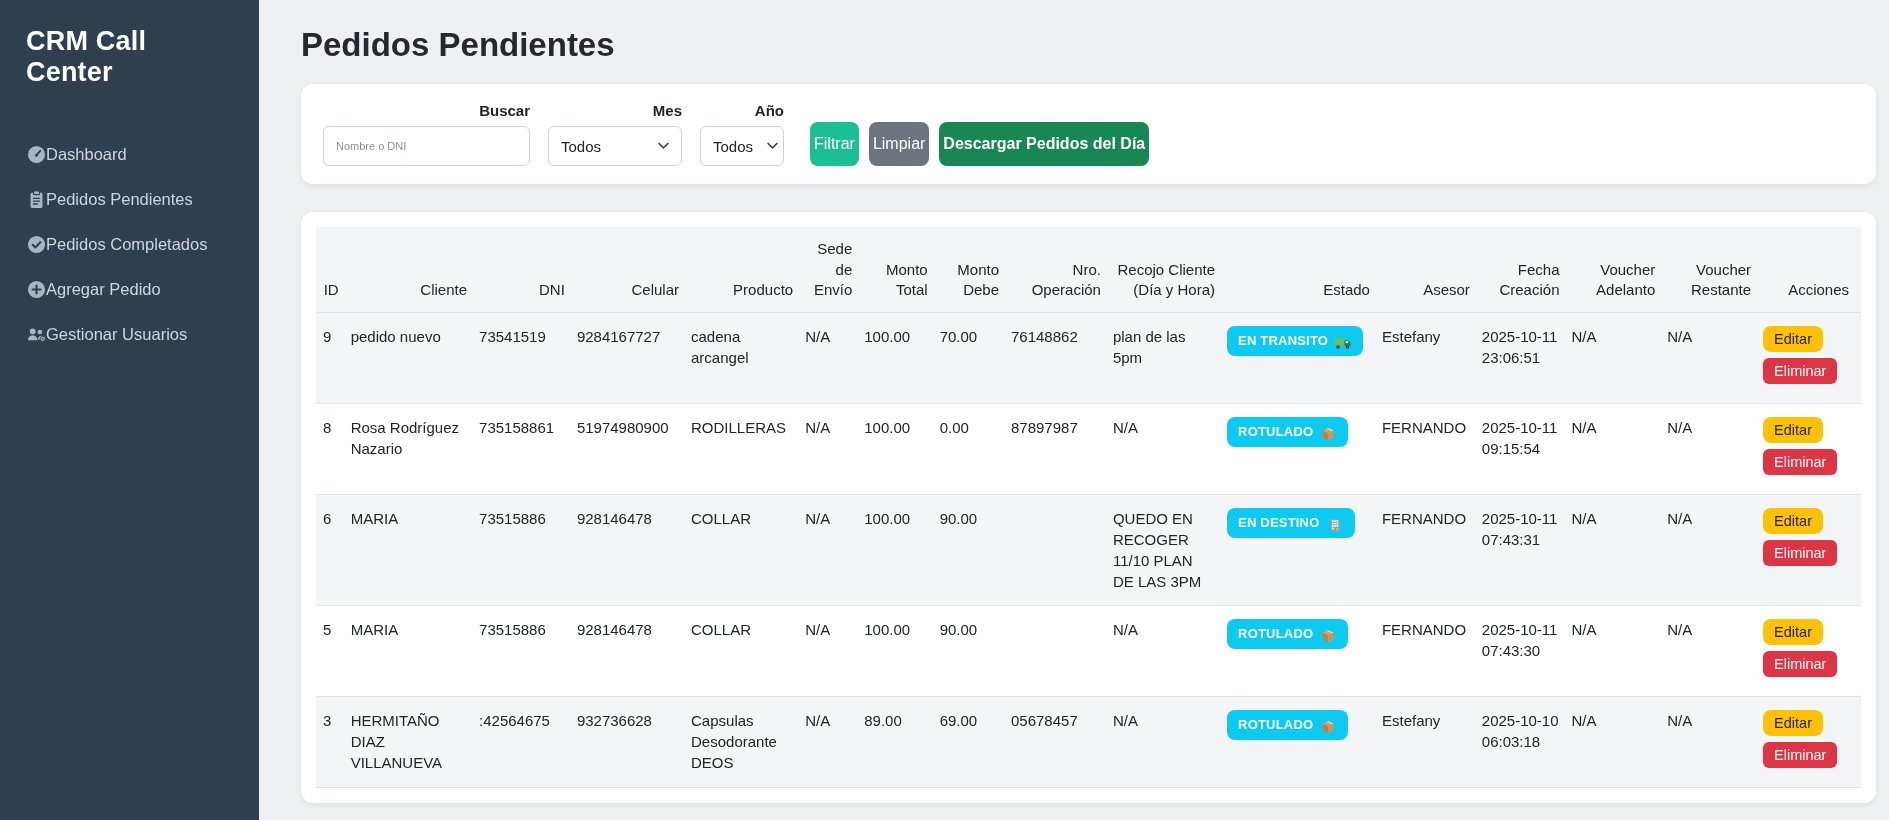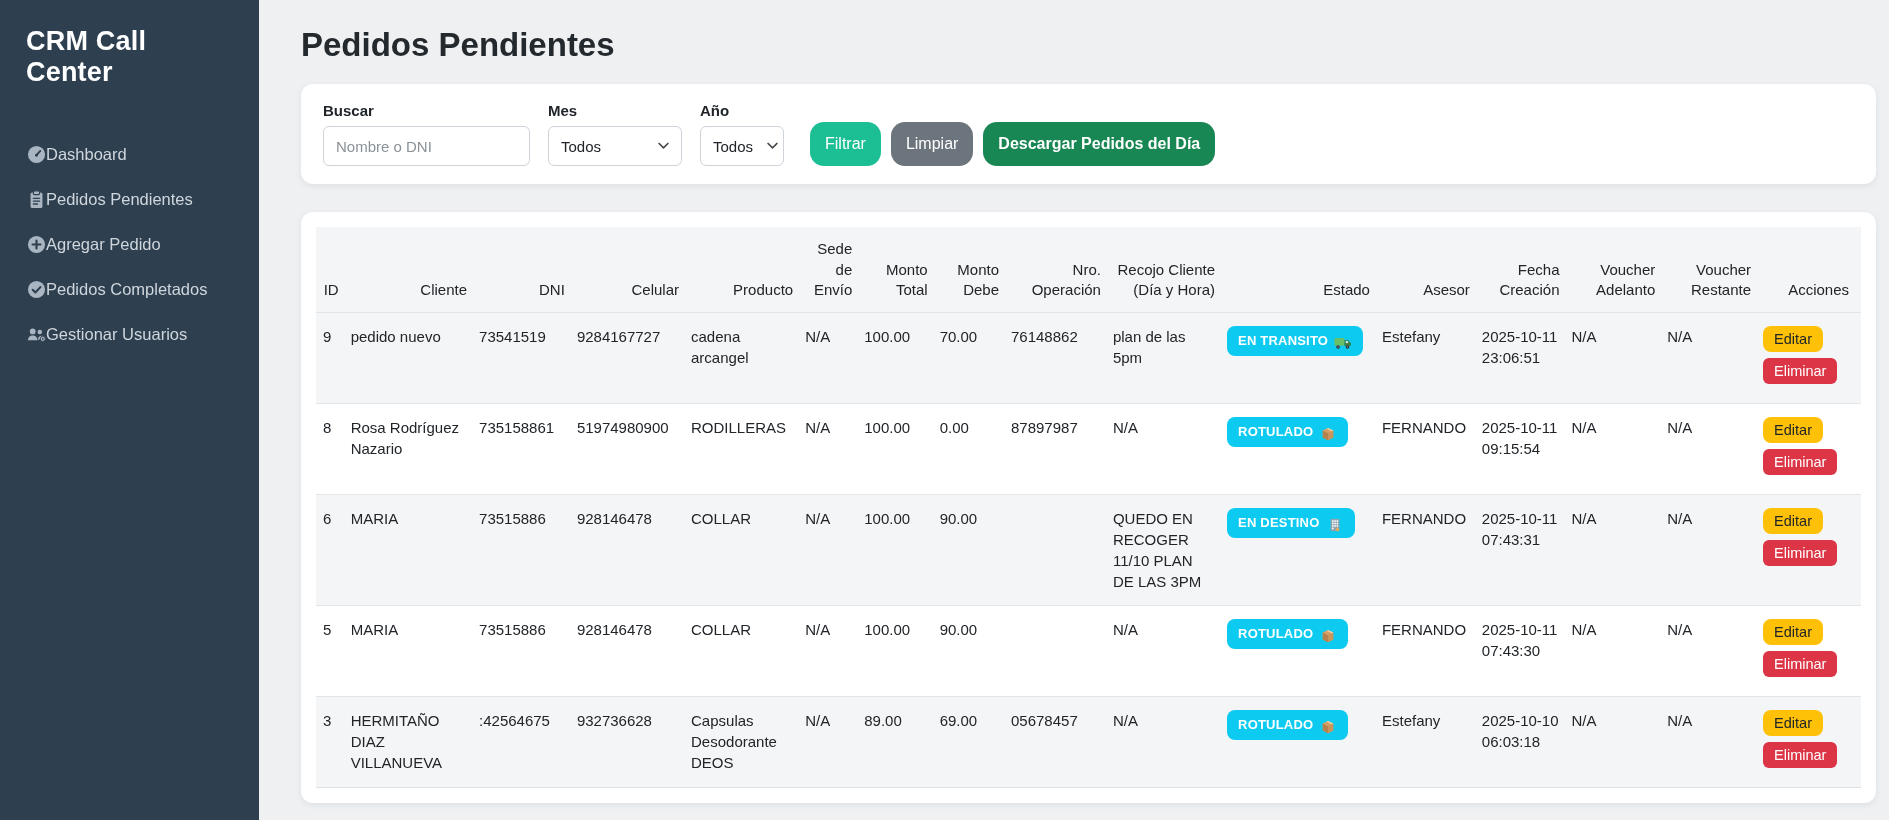--- a/index.html
+++ b/index.html
@@ -21,30 +21,30 @@
   .sidebar-item .nav-icon{width:19px;height:19px;display:inline-flex;color:var(--sidebar-icon);flex:0 0 19px;}
   .nav-icon svg{width:100%;height:100%;}
 
   
   .main{flex:1;padding:26px 13px 0 42px;}
   .page-title{font-size:33px;font-weight:600;color:#24292e;margin-bottom:20px;}
   .card{background:var(--card-bg);border-radius:12px;box-shadow:0 2px 6px rgba(40,50,60,.08);width:1575px;}
 
   
   .filter-card{padding:18px 22px;display:flex;align-items:flex-end;gap:18px;margin-bottom:28px;}
-  .filter-group{display:flex;flex-direction:column;}
+  .filter-group{display:flex;flex-direction:column;align-items:flex-end;}
   .filter-label{font-size:15px;font-weight:700;margin-bottom:7px;}
-  .text-input{width:207px;height:40px;border:1px solid #ced4da;border-radius:6px;padding:18px 12px;font-size:15px;font-family:inherit;color:#212529;}
+  .text-input{width:207px;height:40px;border:1px solid #ced4da;border-radius:6px;padding:18px 12px;font-size:11px;font-family:inherit;color:#212529;}
   .text-input::placeholder{color:#8a9299;}
   .select{height:40px;border:1px solid #ced4da;border-radius:6px;padding:6px 12px;font-size:15px;display:flex;align-items:center;justify-content:space-between;gap:14px;background:#fff;cursor:pointer;}
   .select-mes{width:134px;}
   .select-ano{width:84px;}
   .chev{width:11px;height:8px;display:inline-flex;}
   .filter-buttons{display:flex;gap:10px;margin-left:8px;}
-  .btn{border:none;border-radius:14px;height:44px;padding:0 15px;font-size:16px;color:#fff;cursor:pointer;font-family:inherit;}
+  .btn{border:none;border-radius:8px;height:44px;padding:0 4px;font-size:16px;color:#fff;cursor:pointer;font-family:inherit;}
   .btn-filter{background:var(--btn-filter);}
   .btn-clear{background:var(--btn-clear);}
   .btn-download{background:var(--btn-download);font-weight:700;}
 
   
   .table-card{padding:15px;}
   table{width:100%;border-collapse:collapse;table-layout:fixed;}
   thead tr{background:var(--stripe);}
   th{font-size:15px;font-weight:400;text-align:right;vertical-align:bottom;padding:12px 12px 11px 0;line-height:1.38;color:var(--text-dark);}
   td{font-size:15px;vertical-align:top;text-align:left;padding:13px 12px 13px 0;line-height:1.4;word-wrap:break-word;}
@@ -84,33 +84,33 @@
             <rect x="5.4" y="0.7" width="5.2" height="3.2" rx="1" fill="currentColor" stroke="#2e3f50" stroke-width="1"></rect>
             <path d="M5.4 7h5.2M5.4 9.4h5.2M5.4 11.8h3.4" stroke="#2e3f50" stroke-width="1.1" stroke-linecap="round"></path>
           </svg>
         </span>
         <span>Pedidos Pendientes</span>
       </a>
       <a class="sidebar-item">
         <span class="nav-icon">
           <svg viewBox="0 0 16 16">
             <circle cx="8" cy="8" r="7.2" fill="currentColor"></circle>
-            <path d="M8 4.6v6.8M4.6 8h6.8" stroke="#2e3f50" stroke-width="1.8" stroke-linecap="round"></path>
-          </svg>
-        </span>
-        <span>Agregar Pedido</span>
+            <path d="m4.8 8.3 2.2 2.2L11.3 6" stroke="#2e3f50" stroke-width="1.8" fill="none" stroke-linecap="round" stroke-linejoin="round"></path>
+          </svg>
+        </span>
+        <span>Pedidos Completados</span>
       </a>
       <a class="sidebar-item">
         <span class="nav-icon">
           <svg viewBox="0 0 16 16">
             <circle cx="8" cy="8" r="7.2" fill="currentColor"></circle>
-            <path d="m4.8 8.3 2.2 2.2L11.3 6" stroke="#2e3f50" stroke-width="1.8" fill="none" stroke-linecap="round" stroke-linejoin="round"></path>
-          </svg>
-        </span>
-        <span>Pedidos Completados</span>
+            <path d="M8 4.6v6.8M4.6 8h6.8" stroke="#2e3f50" stroke-width="1.8" stroke-linecap="round"></path>
+          </svg>
+        </span>
+        <span>Agregar Pedido</span>
       </a>
       <a class="sidebar-item">
         <span class="nav-icon">
           <svg viewBox="0 0 20 16">
             <circle cx="6" cy="4.8" r="3" fill="currentColor"></circle>
             <path d="M1 14c0-3 2.2-5 5-5s5 2 5 5z" fill="currentColor"></path>
             <circle cx="13.5" cy="5.3" r="2.4" fill="currentColor"></circle>
             <path d="M11.3 13.6c.3-2.6 2-4.2 4.3-4.2 1.9 0 3.4 1.1 4 2.9z" fill="currentColor"></path>
             <circle cx="16.6" cy="12.6" r="2.7" fill="currentColor" stroke="#2e3f50" stroke-width="1"></circle>
             <circle cx="16.6" cy="12.6" r=".9" fill="#2e3f50"></circle>

